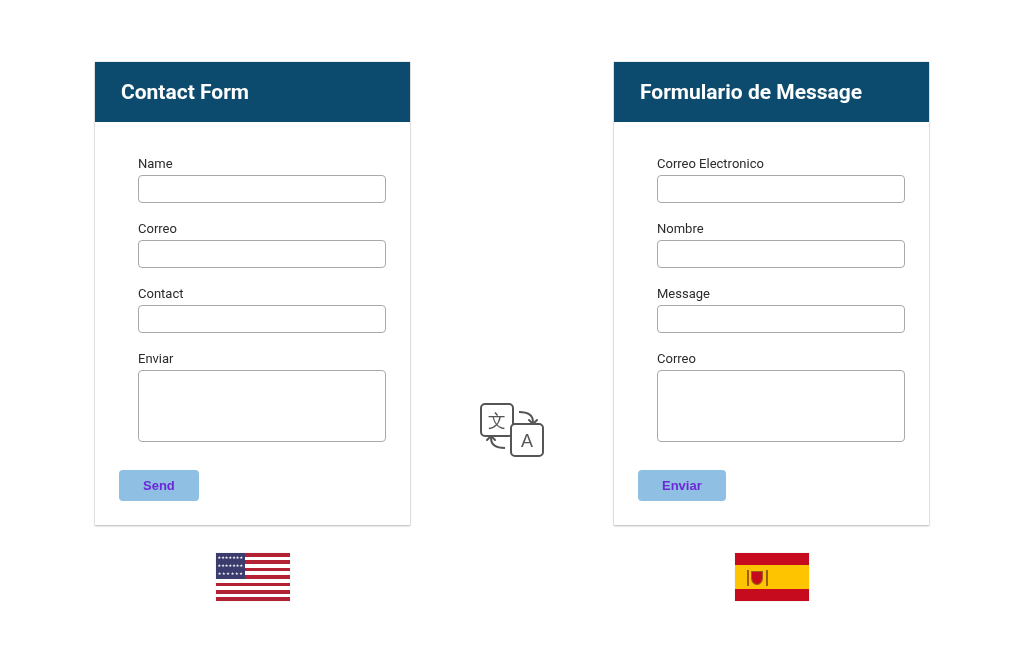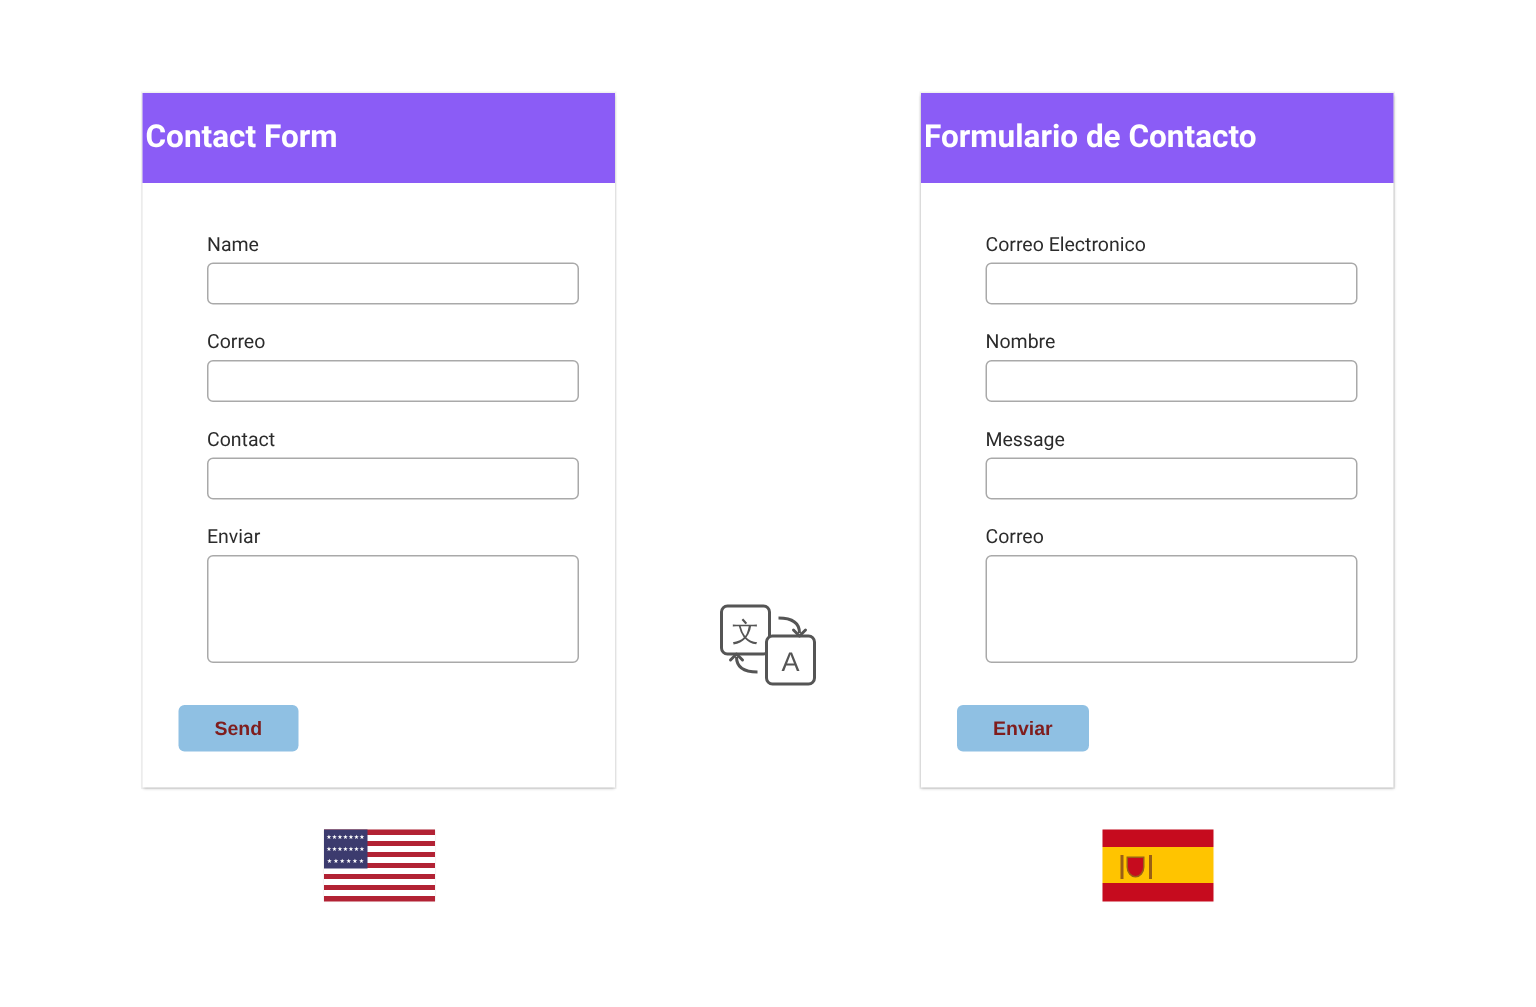--- a/index.html
+++ b/index.html
@@ -20,22 +20,22 @@
     display: flex;
     flex-direction: column;
     align-items: center;
   }
   .card {
     width: 315px;
     background: #ffffff;
     box-shadow: 0 1px 2px rgba(0,0,0,0.25), 0 0 0 1px rgba(0,0,0,0.05);
   }
   .card-header {
-    background: #8b5cf6;
-    padding: 18px 2px;
+    background: #0c4a6e;
+    padding: 18px 26px;
   }
   .card-title {
     color: #ffffff;
     font-size: 21px;
     font-weight: 700;
   }
   .card-body {
     padding: 34px 24px 24px 24px;
   }
   .field {
@@ -62,21 +62,21 @@
     height: 72px;
     border: 1px solid #a9a9a9;
     border-radius: 4px;
     padding: 4px 6px;
     font-size: 13px;
     resize: none;
     background: #fff;
   }
   .submit-btn {
     background: #8fc0e3;
-    color: #7f1d1d;
+    color: #6d28d9;
     border: none;
     border-radius: 4px;
     padding: 8px 24px;
     font-size: 13px;
     font-weight: 600;
     cursor: pointer;
     margin-top: 6px;
   }
   .center-icon {
     align-self: center;
@@ -220,21 +220,21 @@
       <path d="M 42 12 Q 56 12 56 22" stroke="#555" fill="none"></path>
       <path d="M 52 20 L 56 24 L 60 20" stroke="#555" fill="none" stroke-linecap="round" stroke-linejoin="round"></path>
       <path d="M 28 48 Q 14 48 14 38" stroke="#555" fill="none"></path>
       <path d="M 10 40 L 14 36 L 18 40" stroke="#555" fill="none" stroke-linecap="round" stroke-linejoin="round"></path>
     </svg>
   </div>
 
   <div class="col">
     <div class="card">
       <div class="card-header">
-        <div class="card-title">Formulario de Contacto</div>
+        <div class="card-title">Formulario de Message</div>
       </div>
       <div class="card-body">
         <div class="field">
           <label class="field-label">Correo Electronico</label>
           <input class="field-input" type="text" style="">
         </div>
         <div class="field">
           <label class="field-label">Nombre</label>
           <input class="field-input" type="text" style="">
         </div>

